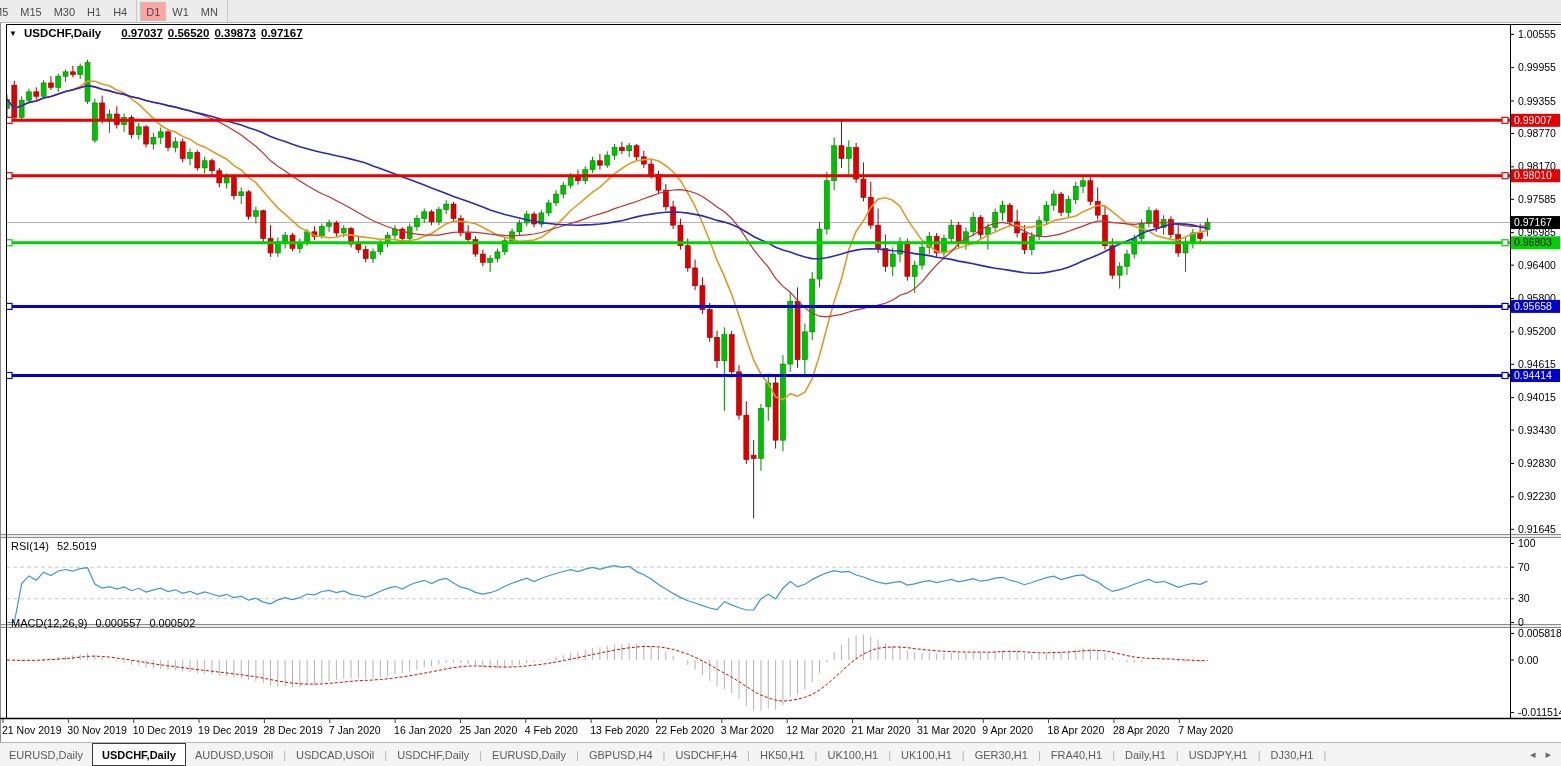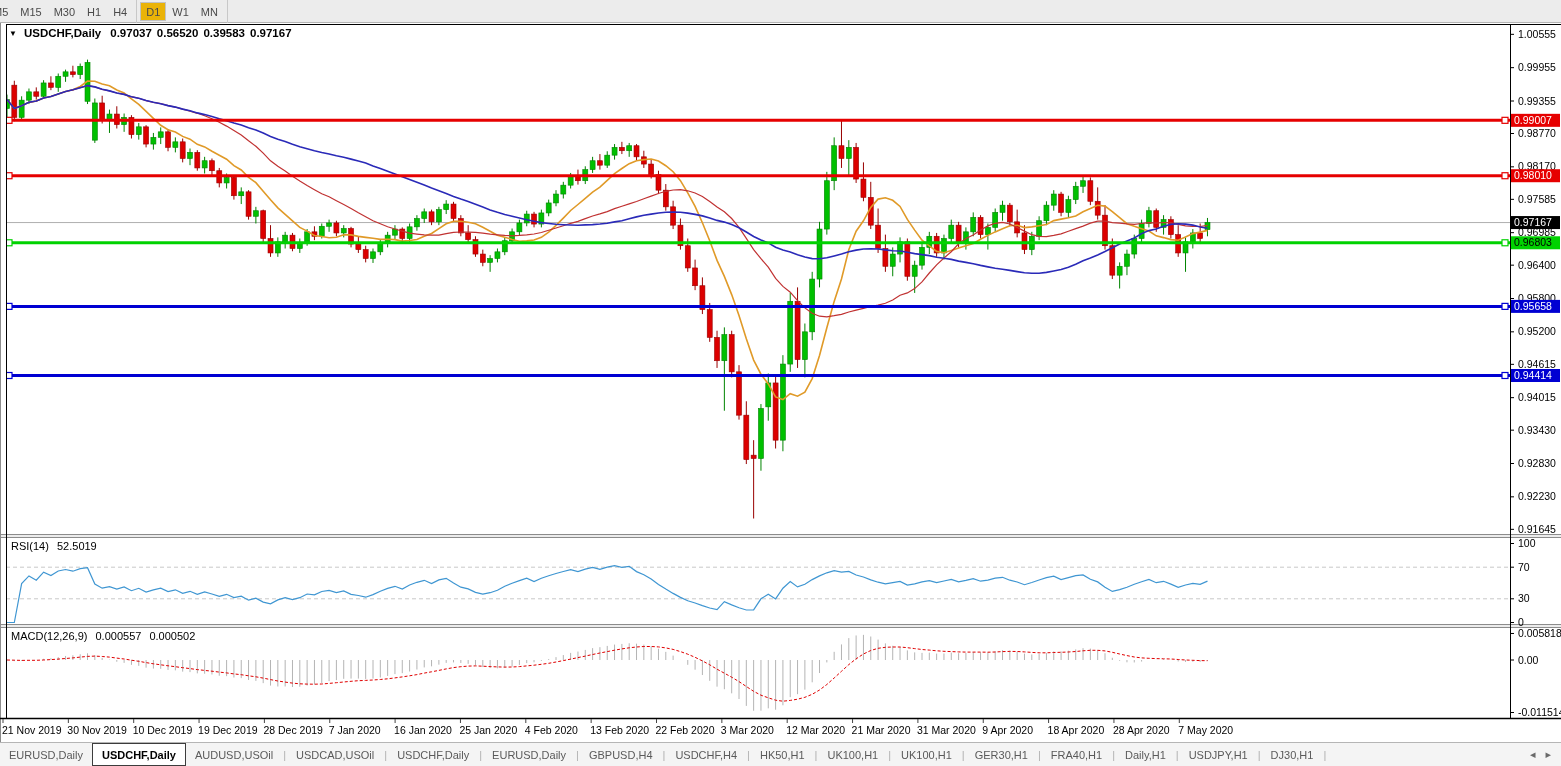--- a/index.html
+++ b/index.html
@@ -4,33 +4,33 @@
 <style>
   html,body{margin:0;padding:0;background:#fff;}
   .screen{position:relative;width:1561px;height:766px;overflow:hidden;background:#fff;
           font-family:"Liberation Sans",sans-serif;}
   
   .toolbar{position:absolute;top:0;left:0;width:100%;height:23px;background:#ececec;
            border-bottom:1px solid #b4b4b4;display:flex;align-items:center;box-sizing:border-box;}
   .tf-row{display:flex;align-items:center;height:100%;margin-left:-13px;}
   .tf-btn{min-width:24px;padding:0 5px;height:19px;line-height:19px;font-size:11px;color:#4a4a4a;
           text-align:center;border:1px solid transparent;box-sizing:border-box;}
-  .tf-btn.active{background:#eab308;border:1px solid #c2c2c2;}
+  .tf-btn.active{background:#fca5a5;border:1px solid #c2c2c2;}
   .tf-sep{width:1px;height:23px;background:#c8c8c8;margin:0 3px;}
   
   .chart-window{position:absolute;top:23px;left:0;width:1561px;height:719px;background:#fff;}
   .overlay-label{position:absolute;font-size:11px;color:#000;white-space:nowrap;pointer-events:none;}
   .title-label{top:4px;left:9px;font-weight:bold;font-size:11.5px;display:flex;align-items:center;}
   .title-label .tri{font-size:8px;margin-right:7px;pointer-events:auto;}
-  .title-label .ohlc{margin-left:9px;display:flex;}
+  .title-label .ohlc{margin-left:20px;display:flex;text-decoration:underline;}
   .title-label .ohlc span{margin-right:5px;}
   .ind-label{font-size:11px;}
   .ind-label span{margin-right:5px;text-align:right;}
   .rsi-label{top:517px;left:11px;}
-  .macd-label{top:607px;left:11px;}
+  .macd-label{top:594px;left:11px;}
   
   .tabbar{position:absolute;bottom:0;left:0;width:100%;height:24px;background:#f4f4f4;
           border-top:1px solid #b5b5b5;display:flex;align-items:center;font-size:11px;color:#5a5a5a;
           box-sizing:border-box;}
   .tab{padding:0 9px;height:100%;display:flex;align-items:center;white-space:nowrap;}
   .tab.active{background:#fff;border:1px solid #3c3c3c;color:#000;font-weight:bold;box-sizing:border-box;}
   .tab-sep{color:#b0b0b0;padding:0 1px;}
   .tab-arrows{margin-left:auto;margin-right:10px;display:flex;gap:10px;color:#6a6a6a;font-size:11px;}
   .tab-arrows span{cursor:default;}
 </style>
@@ -736,21 +736,21 @@
           <text x="1178.3" y="711" font-family="&quot;Liberation Sans&quot;,sans-serif" font-size="10.5" fill="#000">7 May 2020</text>
         </g>
       </svg>
 
     <div class="overlay-label title-label">
       <span class="tri">▼</span>
       <span>USDCHF,Daily</span>
       <span class="ohlc">
         <span>0.97037</span>
         <span>0.56520</span>
-        <span>0.39583</span>
+        <span>0.39873</span>
         <span>0.97167</span>
       </span>
     </div>
 
     <div class="overlay-label ind-label rsi-label">
       <span>RSI(14)</span>
       <span>52.5019</span>
     </div>
 
     <div class="overlay-label ind-label macd-label">

